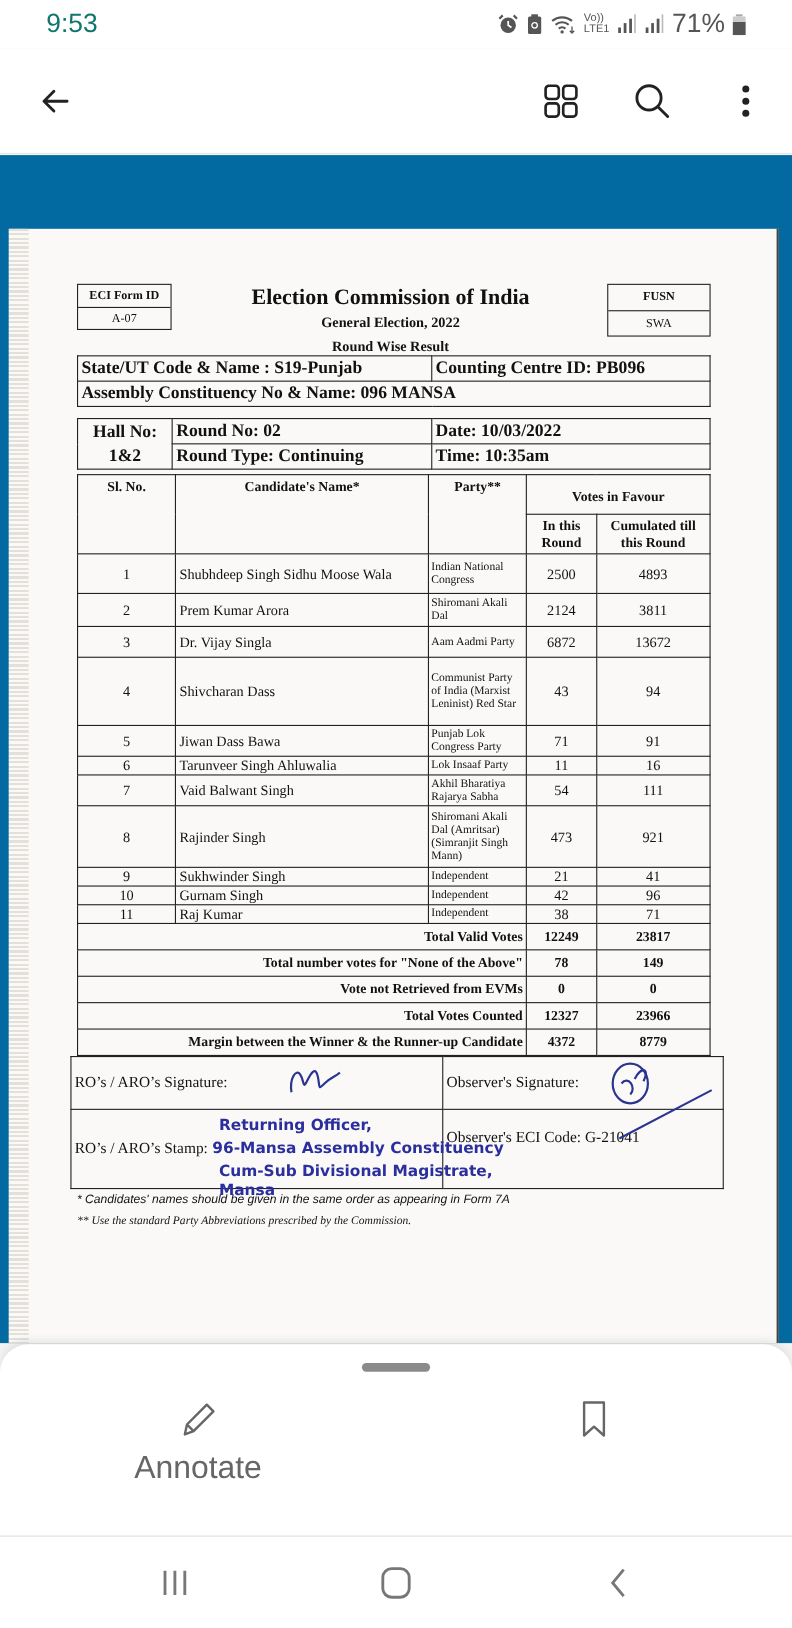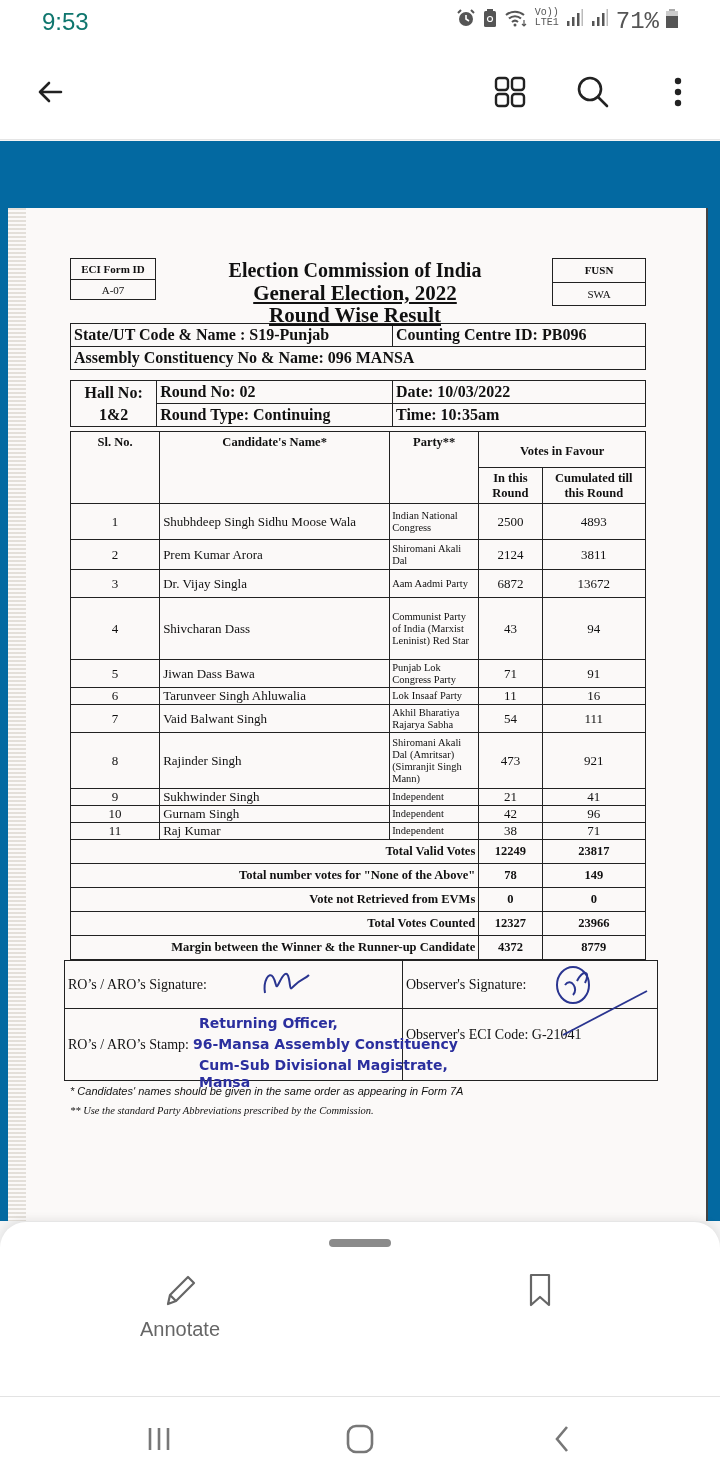--- a/index.html
+++ b/index.html
@@ -1,56 +1,56 @@
 <!DOCTYPE html>
 <html><head>
 <meta charset="utf-8">
 <style>
   * { box-sizing: border-box; margin: 0; padding: 0; }
   html, body { width: 720px; height: 1480px; overflow: hidden; background: #f4f4f4; font-family: "Liberation Sans", sans-serif; }
   .statusbar { position: absolute; top: 0; left: 0; width: 720px; height: 44px; background: #fff; color: #555; }
   .statusbar .time { position: absolute; left: 42px; top: 8px; font-size: 24px; color: #0f766e; }
-  .statusbar .right { position: absolute; right: 42px; top: 8px; display: flex; align-items: flex-start; gap: 7px; color: #555; font-family: Liberation Mono, monospace; }
+  .statusbar .right { position: absolute; right: 42px; top: 8px; display: flex; align-items: center; gap: 7px; color: #555; }
   .statusbar .pct { font-size: 24px; }
   .appbar { position: absolute; top: 44px; left: 0; width: 720px; height: 96px; background: #fff; border-bottom: 1px solid #e5e5e5; }
   .appbar .ib { position: absolute; top: 24px; width: 48px; height: 48px; display: flex; align-items: center; justify-content: center; cursor: pointer; }
   .viewer { position: absolute; top: 141px; left: 0; width: 720px; height: 1080px; background: #0369a1; overflow: hidden; }
   .page { position: absolute; top: 67px; left: 8px; width: 700px; height: 1030px; background: #fbf9f8; }
   .page .dots { position: absolute; left: 0; top: 0; width: 18px; height: 100%; background: repeating-linear-gradient(0deg,#d9d4cc 0 2px,#fbf9f8 2px 4px); opacity: .7; }
   .page .edgeR { position: absolute; right: 0; top: 0; width: 2px; height: 100%; background: #444; }
   .doc { position: absolute; left: 62px; top: 50px; width: 576px; font-family: "Liberation Serif", serif; color: #111; }
   .box { border: 1.5px solid #222; }
   .b { font-weight: bold; }
   .hdr { position: relative; height: 65px; }
   .formid { position: absolute; left: 0; top: 0; width: 86px; font-size: 11px; text-align: center; }
   .formid div { height: 20px; line-height: 20px; }
   .formid div + div { border-top: 1.5px solid #222; }
   .fusn { position: absolute; right: 0; top: 0; width: 94px; font-size: 11px; text-align: center; }
   .fusn div { height: 23px; line-height: 23px; }
   .fusn div + div { border-top: 1.5px solid #222; }
   .title { position: absolute; left: 110px; width: 350px; text-align: center; font-weight: bold; }
   .title .t1 { font-size: 20px; line-height: 24px; }
-  .title .t2, .title .t3 { font-size: 21px; line-height: 22px; text-decoration: underline; }
+  .title .t2, .title .t3 { font-size: 13px; line-height: 22px; }
   table { border-collapse: collapse; width: 100%; }
   td, th { border: 1.5px solid #222; padding: 0 3px; font-size: 13px; }
   .info td { height: 23px; font-weight: bold; font-size: 16px; }
   .res th { font-size: 12.5px; font-weight: bold; vertical-align: top; padding-top: 3px; }
   .res td { font-size: 13px; }
   .res .c { text-align: center; }
   .res .party { font-size: 10.5px; line-height: 12px; padding: 1px 2px; }
   .res .tot td { font-weight: bold; height: 24px; font-size: 12.5px; }
   .res .tot .lbl { text-align: right; }
   .sig td { font-size: 14px; height: 48px; vertical-align: middle; }
   .stamp { color: #2b2f9e; font-family: "DejaVu Sans", sans-serif; font-weight: bold; font-size: 14px; line-height: 21px; }
   .foot1 { font-family: "Liberation Sans", sans-serif; font-style: italic; font-size: 11px; margin-top: 4px; }
   .foot2 { font-style: italic; font-size: 10.5px; margin-top: 8px; }
   .sheet { position: absolute; top: 1222px; left: 0; width: 720px; height: 174px; background: #fff; border-radius: 26px 26px 0 0; box-shadow: 0 -3px 8px rgba(0,0,0,.08); }
   .sheet .handle { position: absolute; left: 329px; top: 17px; width: 62px; height: 8px; border-radius: 4px; background: #8b8b8b; cursor: grab; }
   .sheet .act { position: absolute; top: 50px; width: 200px; text-align: center; color: #666; cursor: pointer; }
-  .sheet .act .lbl { font-size: 20px; margin-top: 6px; display: block; }
+  .sheet .act .lbl { font-size: 29px; margin-top: 6px; display: block; }
   .navbar { position: absolute; top: 1396px; left: 0; width: 720px; height: 84px; background: #fff; border-top: 1px solid #e3e3e3; }
   .navbar .nb { position: absolute; top: 22px; width: 60px; height: 40px; display: flex; align-items: center; justify-content: center; cursor: pointer; }
 </style>
 </head>
 <body>
 
 <div class="statusbar">
   <span class="time">9:53</span>
   <div class="right">
     <svg width="20" height="20" viewBox="0 0 20 20">

